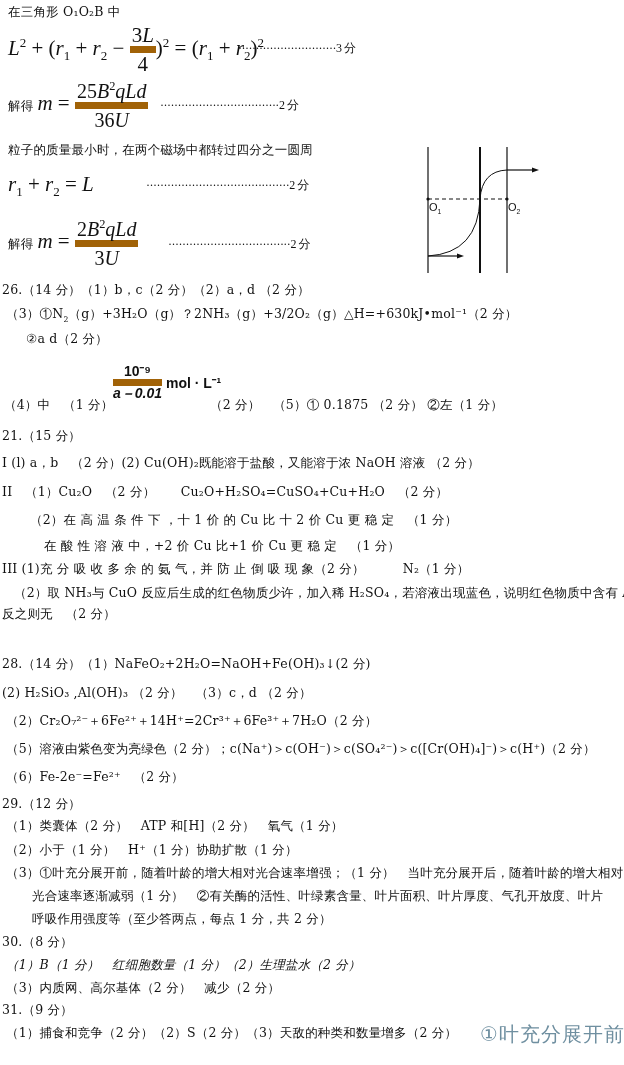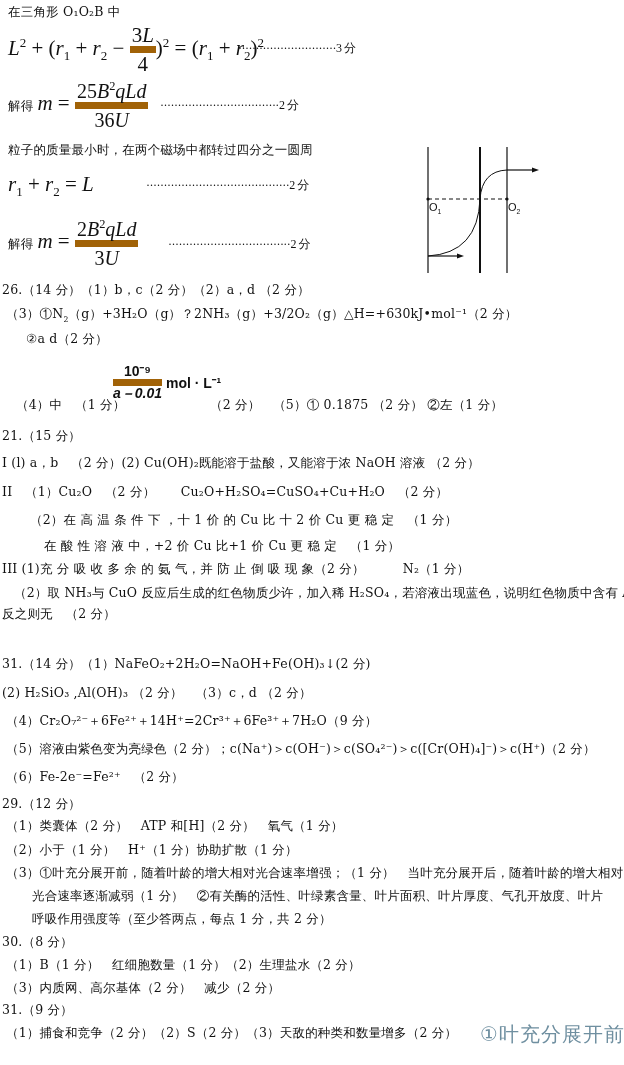--- a/index.html
+++ b/index.html
@@ -67,50 +67,50 @@
     <line x1="87" y1="25" x2="114" y2="25" stroke="#111" stroke-width="1.2"></line>
     <polygon points="119,25 112,22.5 112,27.5" fill="#111"></polygon>
   </svg>
   <div class="abs" style="left:9px;top:56px;font-family:'Liberation Sans',sans-serif;font-size:11px;"><span>O</span><sub>1</sub></div>
   <div class="abs" style="left:88px;top:56px;font-family:'Liberation Sans',sans-serif;font-size:11px;"><span>O</span><sub>2</sub></div>
 </div>
 
 <div class="abs cn" style="left:2px;top:282px;">26.（14 分）（1）b，c（2 分）（2）a，d （2 分）</div>
 <div class="abs cn" style="left:6px;top:306px;"><span>（3）①N</span><sub>2</sub><span>（g）+3H₂O（g）？2NH₃（g）+3/2O₂（g）△H=+630kJ•mol⁻¹（2 分）</span></div>
 <div class="abs cn" style="left:26px;top:331px;">②a d（2 分）</div>
-<div class="abs cn" style="left:4px;top:397px;margin-left:12px;">（4）中　（1 分）</div>
+<div class="abs cn" style="left:4px;top:397px;">（4）中　（1 分）</div>
 <div class="abs small-frac" style="left:113px;top:364px;">
   <span class="frac"><span class="num">10⁻⁹</span><span class="den" style="font-style:italic;">a－0.01</span></span>
   <span style="vertical-align:middle;">mol · L⁻¹</span>
 </div>
 <div class="abs cn" style="left:210px;top:397px;">（2 分）　（5）① 0.1875 （2 分） ②左（1 分）</div>
 
 <div class="abs cn" style="left:2px;top:428px;">21.（15 分）</div>
 <div class="abs cn" style="left:2px;top:455px;">I (l) a，b　（2 分）(2) Cu(OH)₂既能溶于盐酸，又能溶于浓 NaOH 溶液 （2 分）</div>
 <div class="abs cn" style="left:2px;top:484px;">II　（1）Cu₂O　（2 分）　　Cu₂O+H₂SO₄=CuSO₄+Cu+H₂O　（2 分）</div>
 <div class="abs cn" style="left:30px;top:512px;">（2）在 高 温 条 件 下 ，十 1 价 的 Cu 比 十 2 价 Cu 更 稳 定　（1 分）</div>
 <div class="abs cn" style="left:44px;top:538px;">在 酸 性 溶 液 中，+2 价 Cu 比+1 价 Cu 更 稳 定　（1 分）</div>
 <div class="abs cn" style="left:2px;top:561px;">III (1)充 分 吸 收 多 余 的 氨 气，并 防 止 倒 吸 现 象（2 分）　　　N₂（1 分）</div>
 <div class="abs cn" style="left:14px;top:585px;">（2）取 NH₃与 CuO 反应后生成的红色物质少许，加入稀 H₂SO₄，若溶液出现蓝色，说明红色物质中含有 A，</div>
 <div class="abs cn" style="left:2px;top:606px;">反之则无　（2 分）</div>
 
-<div class="abs cn" style="left:2px;top:656px;">31.（14 分）（1）NaFeO₂+2H₂O=NaOH+Fe(OH)₃↓(2 分)</div>
+<div class="abs cn" style="left:2px;top:656px;">28.（14 分）（1）NaFeO₂+2H₂O=NaOH+Fe(OH)₃↓(2 分)</div>
 <div class="abs cn" style="left:2px;top:685px;">(2) H₂SiO₃ ,Al(OH)₃ （2 分）　（3）c，d （2 分）</div>
-<div class="abs cn" style="left:6px;top:713px;">（4）Cr₂O₇²⁻＋6Fe²⁺＋14H⁺=2Cr³⁺＋6Fe³⁺＋7H₂O（9 分）</div>
+<div class="abs cn" style="left:6px;top:713px;">（2）Cr₂O₇²⁻＋6Fe²⁺＋14H⁺=2Cr³⁺＋6Fe³⁺＋7H₂O（2 分）</div>
 <div class="abs cn" style="left:6px;top:741px;">（5）溶液由紫色变为亮绿色（2 分）；c(Na⁺)＞c(OH⁻)＞c(SO₄²⁻)＞c([Cr(OH)₄]⁻)＞c(H⁺)（2 分）</div>
 <div class="abs cn" style="left:6px;top:769px;">（6）Fe-2e⁻=Fe²⁺　（2 分）</div>
 
 <div class="abs cn" style="left:2px;top:796px;">29.（12 分）</div>
 <div class="abs cn" style="left:6px;top:818px;">（1）类囊体（2 分）　ATP 和[H]（2 分）　氧气（1 分）</div>
 <div class="abs cn" style="left:6px;top:842px;">（2）小于（1 分）　H⁺（1 分）协助扩散（1 分）</div>
 <div class="abs cn" style="left:6px;top:865px;">（3）①叶充分展开前，随着叶龄的增大相对光合速率增强；（1 分）　当叶充分展开后，随着叶龄的增大相对</div>
 <div class="abs cn" style="left:32px;top:888px;">光合速率逐渐减弱（1 分）　②有关酶的活性、叶绿素含量、叶片面积、叶片厚度、气孔开放度、叶片</div>
 <div class="abs cn" style="left:32px;top:911px;">呼吸作用强度等（至少答两点，每点 1 分，共 2 分）</div>
 
 <div class="abs cn" style="left:2px;top:934px;">30.（8 分）</div>
-<div class="abs cn" style="left:6px;top:957px;">（1）B（1 分）　红细胞数量（1 分）（2）生理盐水（2 分）</div>
+<div class="abs cn" style="left:6px;top:957px;font-style:italic;">（1）B（1 分）　红细胞数量（1 分）（2）生理盐水（2 分）</div>
 <div class="abs cn" style="left:6px;top:980px;">（3）内质网、高尔基体（2 分）　减少（2 分）</div>
 
 <div class="abs cn" style="left:2px;top:1002px;">31.（9 分）</div>
 <div class="abs cn" style="left:6px;top:1025px;">（1）捕食和竞争（2 分）（2）S（2 分）（3）天敌的种类和数量增多（2 分）</div>
 <div class="abs cn" style="left:6px;top:1048px;margin-top:45px;">（4）5~6 月（1 分）</div>
 
 <div class="abs watermark" style="left:480px;top:1021px;">①叶充分展开前</div>
 
 </body></html>

